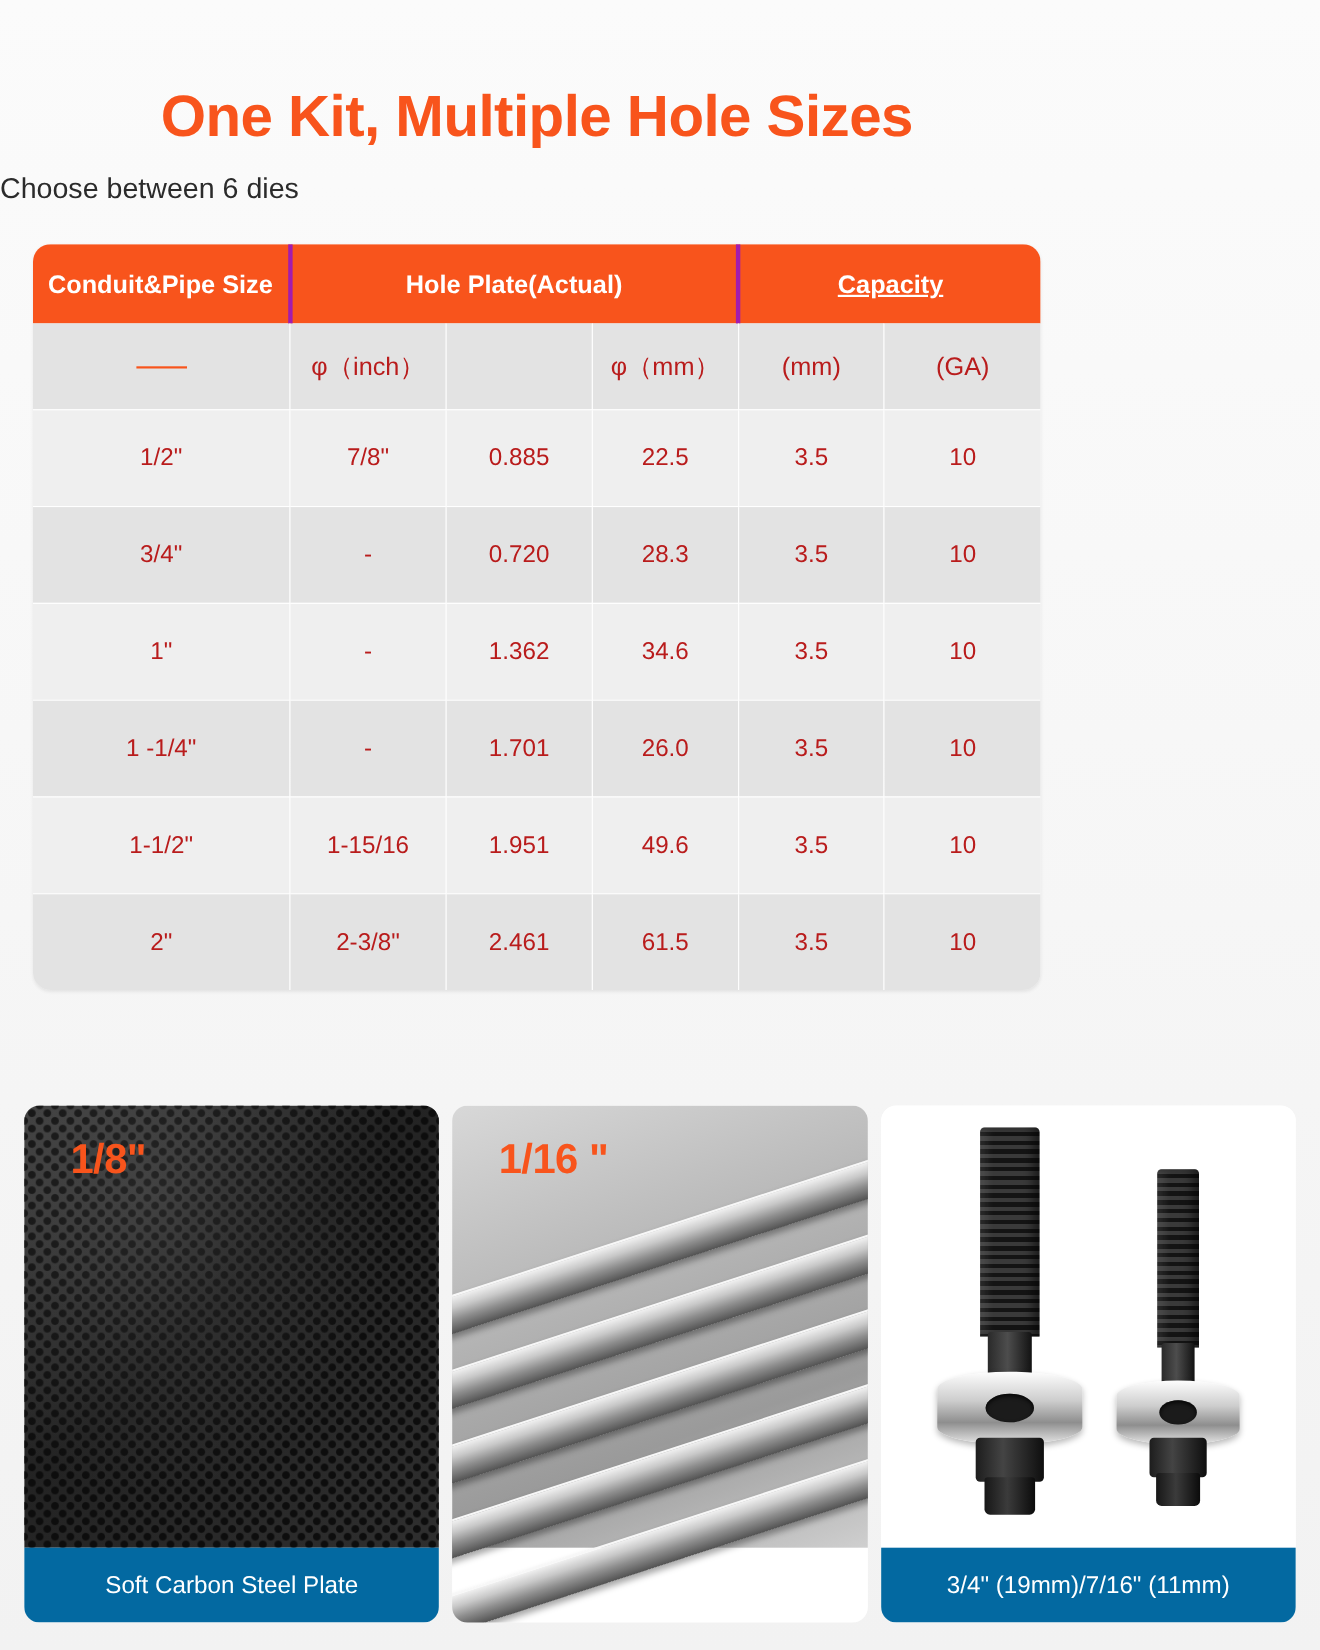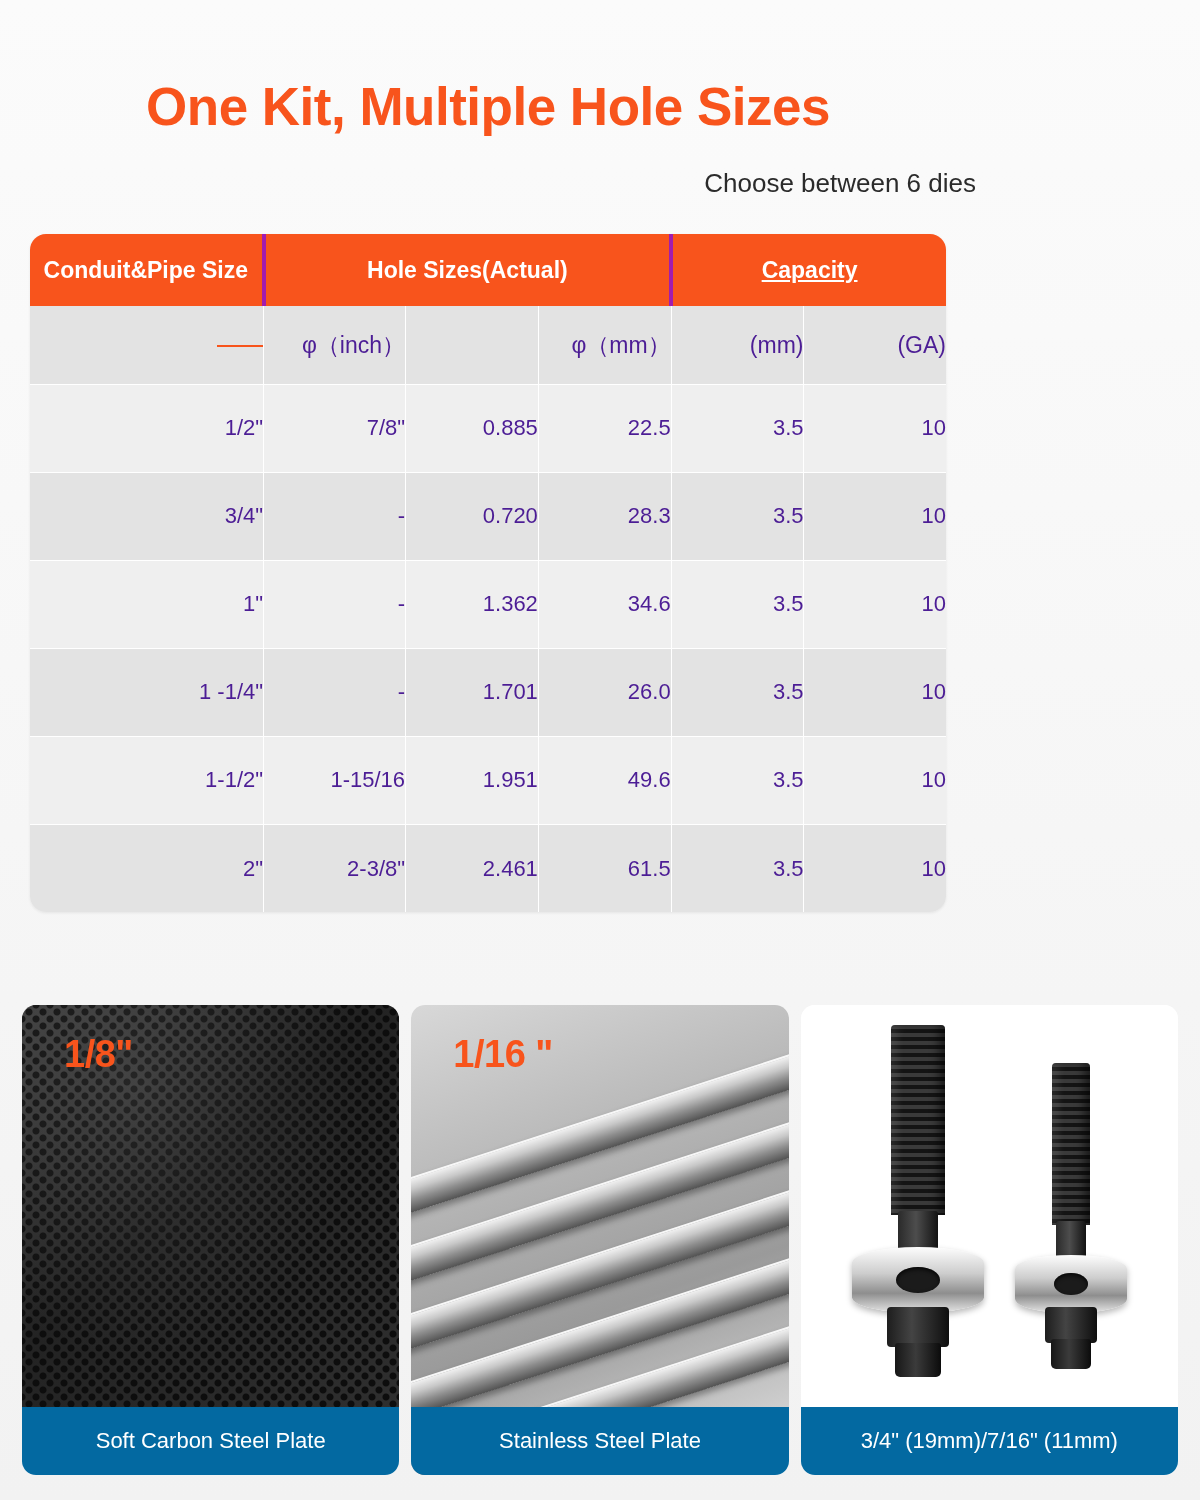--- a/index.html
+++ b/index.html
@@ -20,24 +20,24 @@
   .title {
     text-align: center;
     font-size: 53px;
     font-weight: bold;
     color: #f8541c;
     letter-spacing: -0.5px;
     padding-top: 78px;
     line-height: 1.1;
   }
   .subtitle {
-    text-align: right;
+    text-align: left;
     font-size: 26px;
     color: #2b2b2b;
-    margin-top: 32px;
+    margin-top: 20px;
   }
 
   
   .table-wrap {
     margin: 35px 30px 0 30px;
     border-radius: 16px;
     overflow: hidden;
     box-shadow: 0 1px 3px rgba(0,0,0,0.07);
   }
   table {
@@ -51,25 +51,25 @@
     font-size: 23px;
     font-weight: bold;
     height: 72px;
     text-align: center;
     vertical-align: middle;
     border-right: 4px solid #a21caf;
   }
   thead th:last-child { border-right: none; text-decoration: underline; }
 
   tbody td {
-    text-align: right;
+    text-align: center;
     vertical-align: middle;
     height: 88px;
     font-size: 22px;
-    color: #4c1d95;
+    color: #b91c1c;
     border-right: 1px solid #ffffff;
     border-bottom: 1px solid #ffffff;
   }
   tbody td:last-child { border-right: none; }
   tbody tr:nth-child(odd) td { background: #e3e3e3; }
   tbody tr:nth-child(even) td { background: #efefef; }
   tbody tr.subhead td { height: 78px; font-size: 23px; }
   tbody tr:last-child td { border-bottom: none; }
 
   .col-1 { width: 25.5%; }
@@ -231,21 +231,21 @@
         <col class="col-1">
           <col class="col-2">
           <col class="col-3">
           <col class="col-4">
           <col class="col-5">
           <col class="col-6">
       </colgroup>
       <thead>
         <tr>
           <th>Conduit&amp;Pipe Size</th>
-          <th colspan="3">Hole Sizes(Actual)</th>
+          <th colspan="3">Hole Plate(Actual)</th>
           <th colspan="2">Capacity</th>
         </tr>
       </thead>
       <tbody>
         <tr class="subhead">
           <td><span class="dash-line"></span></td>
           <td>φ（inch）</td>
           <td></td>
           <td>φ（mm）</td>
           <td>(mm)</td>
@@ -314,21 +314,20 @@
 
     <div class="card">
       <div class="card-media media-stainless">
         <div class="sheet s1"></div>
         <div class="sheet s2"></div>
         <div class="sheet s3"></div>
         <div class="sheet s4"></div>
         <div class="sheet s5"></div>
       </div>
       <div class="card-badge">1/16 "</div>
-      <div class="card-caption">Stainless Steel Plate</div>
     </div>
 
     <div class="card">
       <div class="card-media media-dies">
 
         <div class="die" style="left:42px; top:20px; width:150px; height:360px;">
           <div class="shank" style="top:0; width:54px; height:190px;"></div>
           <div class="neck" style="top:186px; width:40px; height:42px;"></div>
           <div class="collar" style="top:222px; width:132px; height:66px;">
             <div class="hole" style="width:44px; height:26px;"></div>

